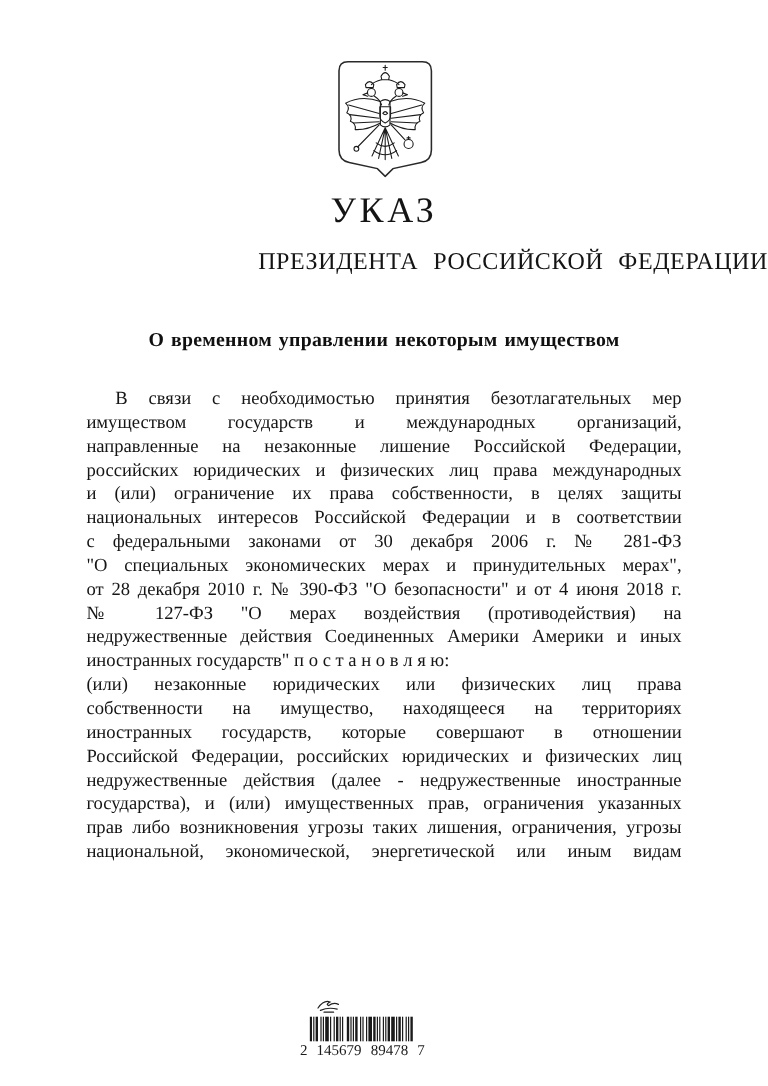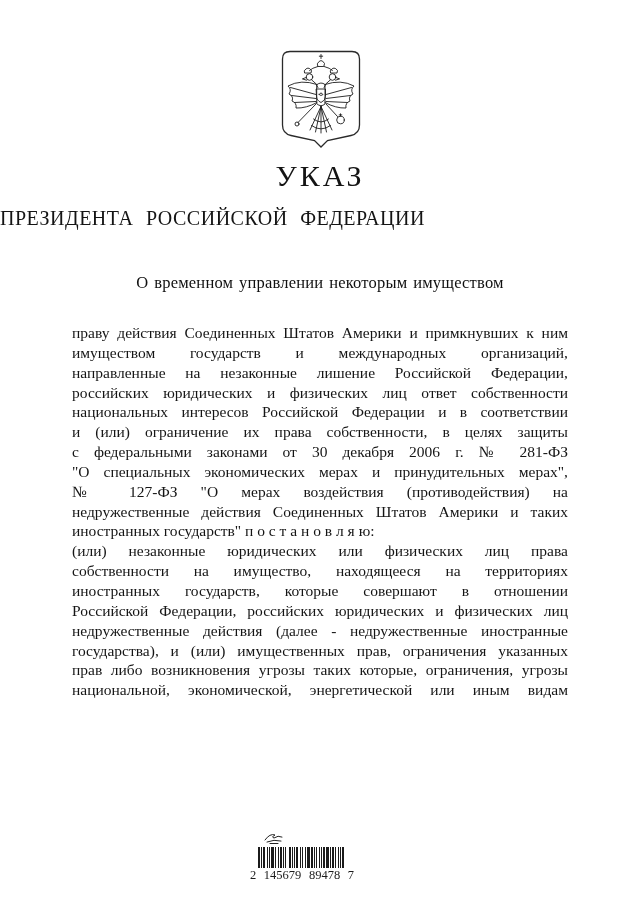--- a/index.html
+++ b/index.html
@@ -18,29 +18,29 @@
   }
   .title{
     position:absolute;top:160px;left:0;width:640px;
     text-align:center;
     font-size:30px;line-height:32px;
     letter-spacing:3px;
     color:#141414;
   }
   .subtitle{
     position:absolute;top:206px;left:0;width:640px;
-    text-align:left;
+    text-align:right;
     font-size:20px;line-height:24px;
     letter-spacing:0.5px;word-spacing:7px;
     color:#141414;
   }
   .doc-title{
     position:absolute;top:273px;left:0;width:640px;
     text-align:center;
-    font-weight:normal;
+    font-weight:bold;
     font-size:16.5px;line-height:20px;
     letter-spacing:0.2px;word-spacing:1.5px;
     color:#101010;
   }
   .body-text{
     position:absolute;top:323px;left:72px;width:496px;
     color:#151515;
   }
   .line{
     font-size:15.5px;
@@ -104,38 +104,39 @@
     </g>
   </svg>
 
   <div class="title">УКАЗ</div>
 
   <div class="subtitle">ПРЕЗИДЕНТА РОССИЙСКОЙ ФЕДЕРАЦИИ</div>
 
   <div class="doc-title">О временном управлении некоторым имуществом</div>
 
   <div class="body-text" id="body-text">
-      <div class="line">праву действия Соединенных Штатов Америки и примкнувших к ним</div>
+      <div class="line indent">В связи с необходимостью принятия безотлагательных мер</div>
       <div class="line">имуществом государств и международных организаций,</div>
       <div class="line">направленные на незаконные лишение Российской Федерации,</div>
-      <div class="line">российских юридических и физических лиц ответ собственности</div>
+      <div class="line">российских юридических и физических лиц права международных</div>
+      <div class="line">и (или) ограничение их права собственности, в целях защиты</div>
       <div class="line">национальных интересов Российской Федерации и в соответствии</div>
-      <div class="line">и (или) ограничение их права собственности, в целях защиты</div>
       <div class="line">с федеральными законами от 30 декабря 2006 г. № 281-ФЗ</div>
       <div class="line">"О специальных экономических мерах и принудительных мерах",</div>
+      <div class="line">от 28 декабря 2010 г. № 390-ФЗ "О безопасности" и от 4 июня 2018 г.</div>
       <div class="line">№ 127-ФЗ "О мерах воздействия (противодействия) на</div>
-      <div class="line">недружественные действия Соединенных Штатов Америки и таких</div>
+      <div class="line">недружественные действия Соединенных Америки Америки и иных</div>
       <div class="line left-last">иностранных государств" п о с т а н о в л я ю:</div>
       <div class="line">(или) незаконные юридических или физических лиц права</div>
       <div class="line">собственности на имущество, находящееся на территориях</div>
       <div class="line">иностранных государств, которые совершают в отношении</div>
       <div class="line">Российской Федерации, российских юридических и физических лиц</div>
       <div class="line">недружественные действия (далее - недружественные иностранные</div>
       <div class="line">государства), и (или) имущественных прав, ограничения указанных</div>
-      <div class="line">прав либо возникновения угрозы таких которые, ограничения, угрозы</div>
+      <div class="line">прав либо возникновения угрозы таких лишения, ограничения, угрозы</div>
       <div class="line">национальной, экономической, энергетической или иным видам</div>
     </div>
 
   <div class="barcode">
     <svg class="mark" viewBox="0 0 24 14" xmlns="http://www.w3.org/2000/svg" aria-hidden="true">
       <g fill="none" stroke="#222" stroke-width="1" stroke-linecap="round">
         <path d="M3,9 Q8,2 13,4 Q9,6 12,7 Q16,4 20,6"></path>
         <path d="M5,11 Q12,8 19,10"></path>
         <path d="M8,12.5 L16,12.5"></path>
       </g>

